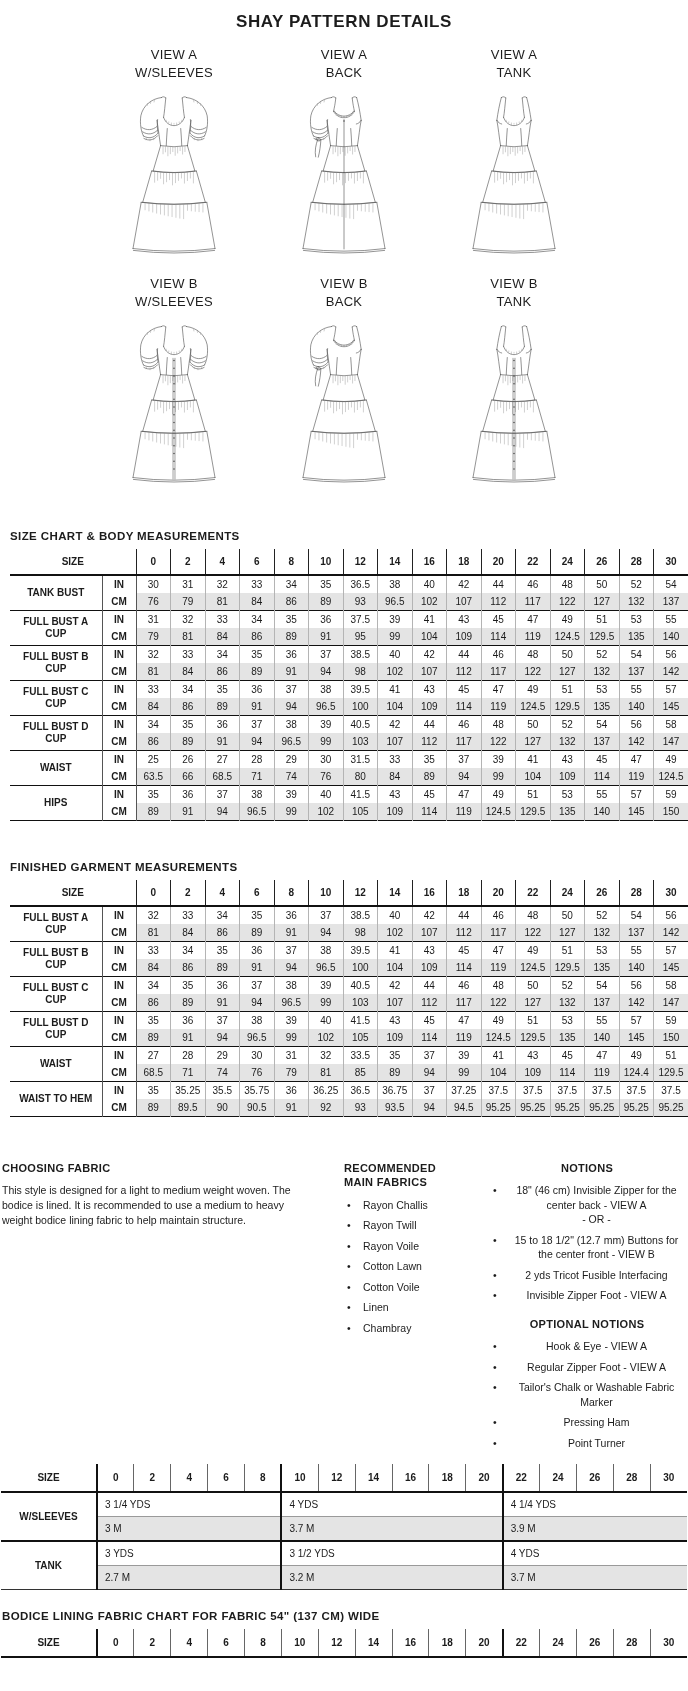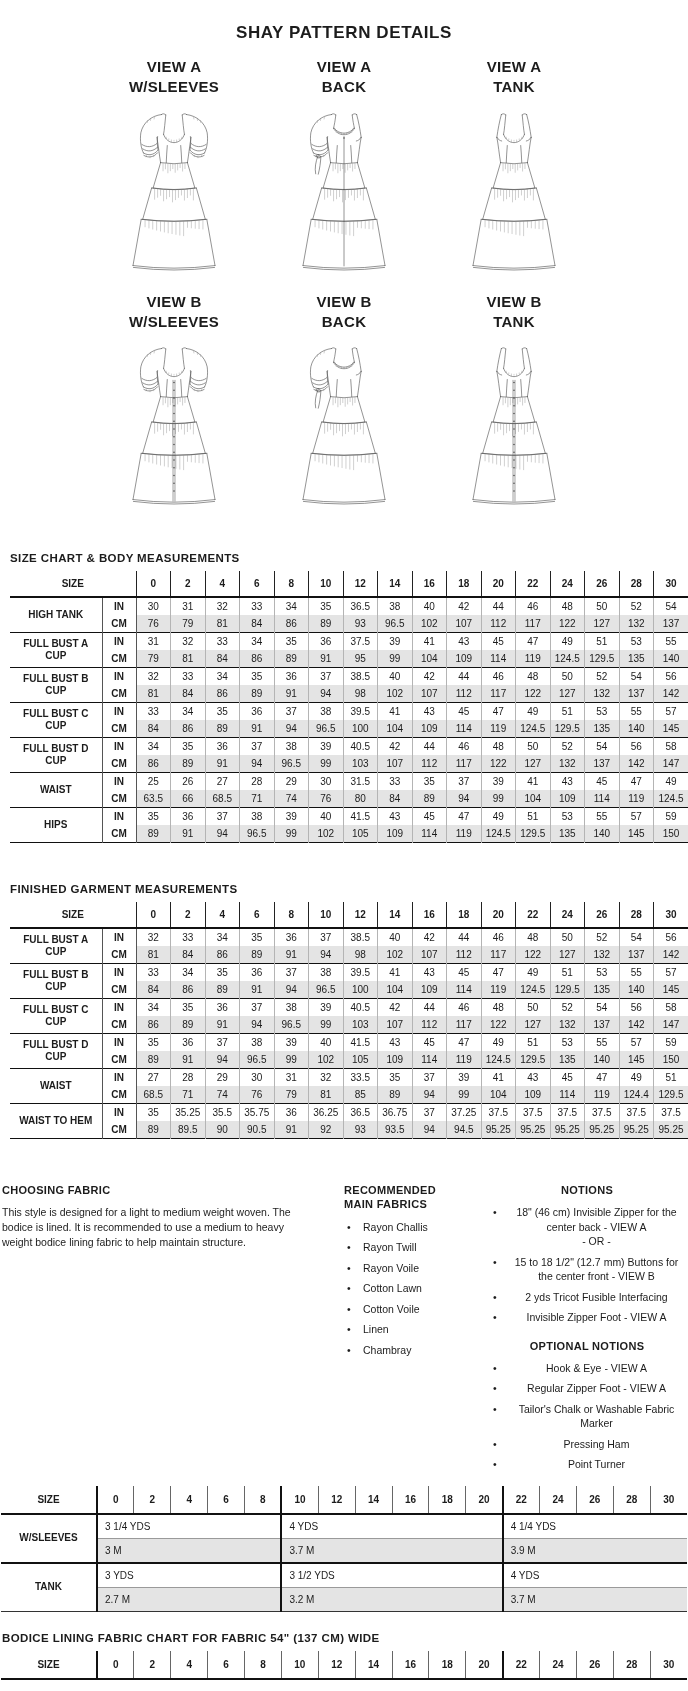--- a/index.html
+++ b/index.html
@@ -1,21 +1,21 @@
 <!DOCTYPE html>
 <html><head>
 <meta charset="utf-8">
 <style>
   html,body{margin:0;padding:0;background:#fff;}
   body{width:688px;font-family:"Liberation Sans",sans-serif;color:#1c1c1c;}
   .page{width:688px;padding:6px 0 16px;}
-  .title{text-align:center;font-size:17px;font-weight:800;letter-spacing:.6px;margin:17px 0 14px;}
+  .title{text-align:center;font-size:17px;font-weight:800;letter-spacing:.6px;margin:6px 0 14px;}
   .views-row{display:flex;justify-content:center;gap:30px;margin-bottom:16px;}
   .view{width:140px;text-align:center;}
-  .view-label{font-weight:700;font-size:15px;line-height:1.35;letter-spacing:.3px;margin-bottom:5px;}
+  .view-label{font-weight:400;font-size:13px;line-height:1.35;letter-spacing:.3px;margin-bottom:5px;}
   svg.dress{display:block;margin:2px auto 0;}
   .section-heading{font-weight:800;font-size:11.5px;letter-spacing:.4px;margin:40px 0 7px 10px;}
   .section-heading.first{margin-top:42px;}
   .chart-heading{font-weight:800;font-size:11.5px;letter-spacing:.4px;margin:46px 0 7px 2px;}
   .chart-heading.second{margin-top:20px;}
 
   table.measure{border-collapse:collapse;table-layout:fixed;width:678px;margin-left:10px;border-bottom:1.6px solid #111;}
   table.measure th,table.measure td{font-size:10px;padding:3px 0;text-align:center;overflow:hidden;}
   table.measure thead th{font-weight:bold;border-bottom:2.2px solid #111;padding:7px 0;}
   table.measure thead th.size-col{border-left:1.3px solid #222;}
@@ -431,21 +431,21 @@
             <th class="size-col">20</th>
             <th class="size-col">22</th>
             <th class="size-col">24</th>
             <th class="size-col">26</th>
             <th class="size-col">28</th>
             <th class="size-col">30</th>
           </tr>
         </thead>
         <tbody>
           <tr class="group-start in-row">
-            <th rowspan="2" class="rowlabel">HIGH TANK</th>
+            <th rowspan="2" class="rowlabel">TANK BUST</th>
             <th class="unit">IN</th>
             <td class="val first">30</td>
             <td class="val">31</td>
             <td class="val">32</td>
             <td class="val">33</td>
             <td class="val">34</td>
             <td class="val">35</td>
             <td class="val">36.5</td>
             <td class="val">38</td>
             <td class="val">40</td>

